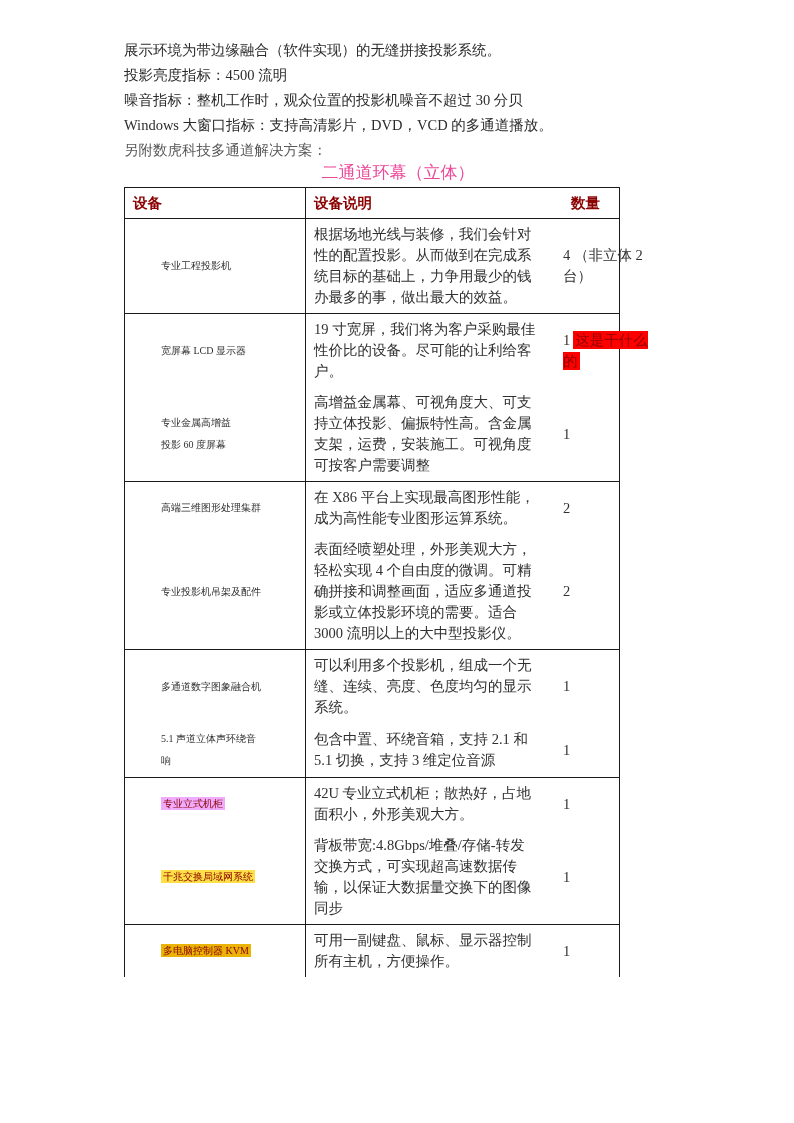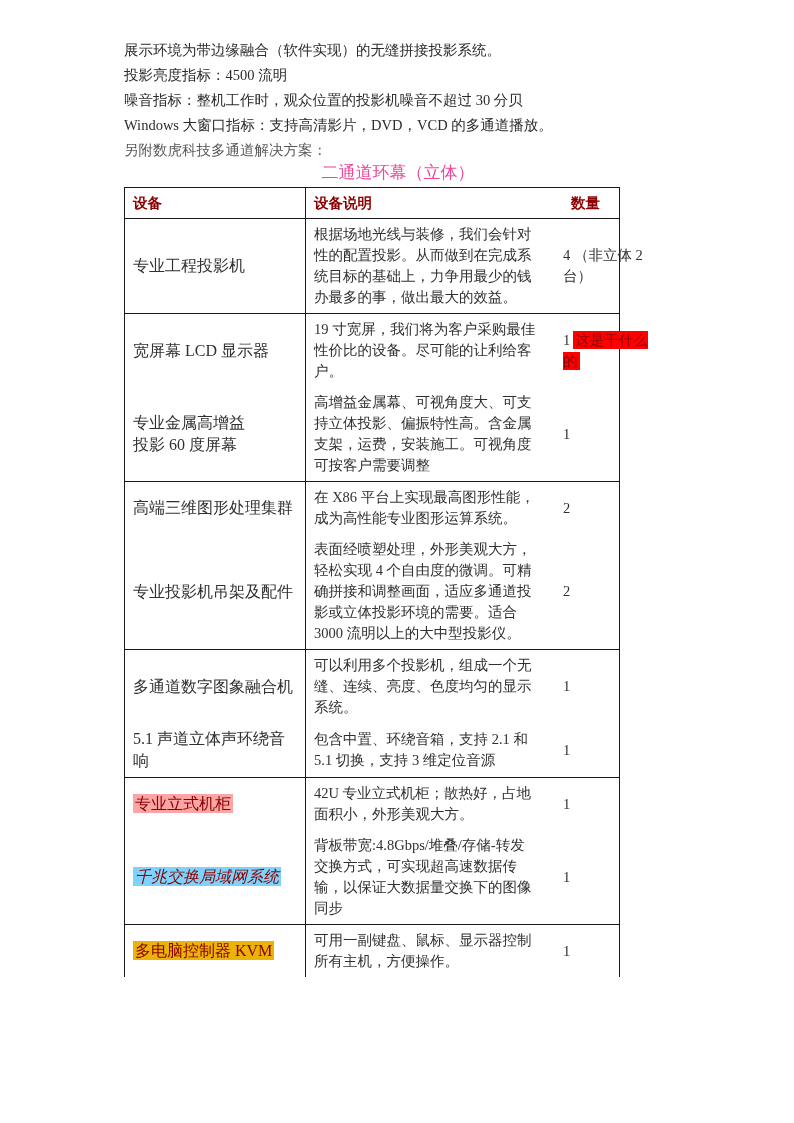--- a/index.html
+++ b/index.html
@@ -67,22 +67,23 @@
     border-left:1px solid #1a1a1a;
   }
   .entry{
     display:grid;
     grid-template-columns:181px 245px 122px;
     align-items:center;
     padding:5px 0;
   }
   .cell-name{
     padding-left:8px;padding-right:8px;
-    font-size:16px;line-height:22px;
+    font-size:10px;line-height:22px;
     white-space:pre-line;
+    margin-left:28px;
   }
   .cell-desc{
     padding-left:8px;
     font-size:14.5px;line-height:21px;
   }
   .cell-desc .desc-inner{width:223px;}
   .cell-qty{
     padding-left:12px;padding-right:16px;
     font-size:14.5px;line-height:21px;
   }
@@ -171,28 +172,28 @@
     <div class="cell-name"><span>5.1 声道立体声环绕音
 响</span></div>
     <div class="cell-desc">
               <div class="desc-inner">包含中置、环绕音箱，支持 2.1 和 5.1 切换，支持 3 维定位音源</div>
             </div>
     <div class="cell-qty"><span>1</span></div>
   </div>
         </div>
         <div class="block">
           <div class="entry">
-    <div class="cell-name"><span class="hl" style="background: #fca5a5; color: rgb(139, 0, 0);">专业立式机柜</span></div>
+    <div class="cell-name"><span class="hl" style="background: #f0abfc; color: rgb(139, 0, 0);">专业立式机柜</span></div>
     <div class="cell-desc">
               <div class="desc-inner">42U 专业立式机柜；散热好，占地面积小，外形美观大方。</div>
             </div>
     <div class="cell-qty"><span>1</span></div>
   </div>
           <div class="entry">
-    <div class="cell-name"><span class="hl" style="background: #7dd3fc; color: rgb(139, 0, 0); font-style: italic;">千兆交换局域网系统</span></div>
+    <div class="cell-name"><span class="hl" style="background: #fde047; color: rgb(139, 0, 0);">千兆交换局域网系统</span></div>
     <div class="cell-desc">
               <div class="desc-inner">背板带宽:4.8Gbps/堆叠/存储-转发交换方式，可实现超高速数据传输，以保证大数据量交换下的图像同步</div>
             </div>
     <div class="cell-qty"><span>1</span></div>
   </div>
         </div>
         <div class="block">
           <div class="entry">
     <div class="cell-name"><span class="hl" style="background: #eab308; color: rgb(139, 0, 0);">多电脑控制器 KVM</span></div>
     <div class="cell-desc">

